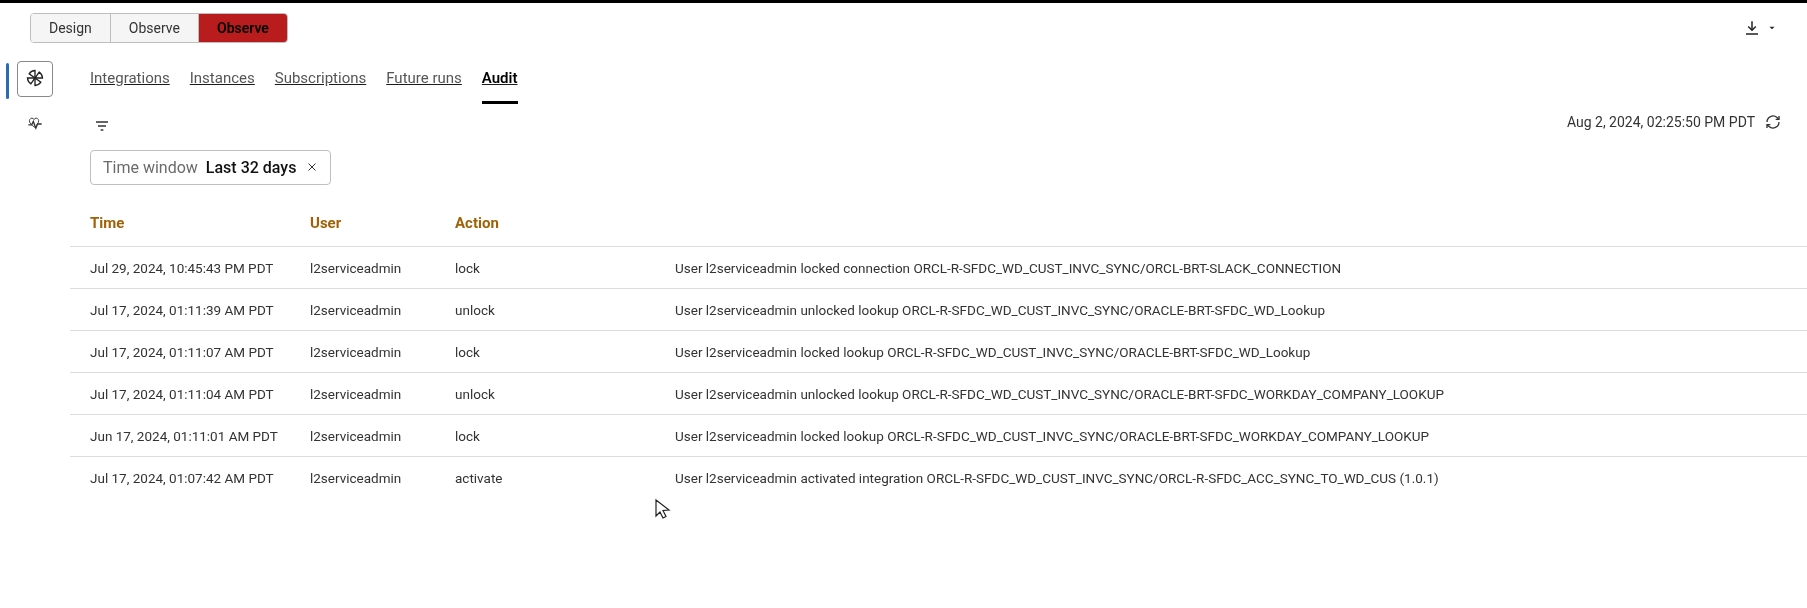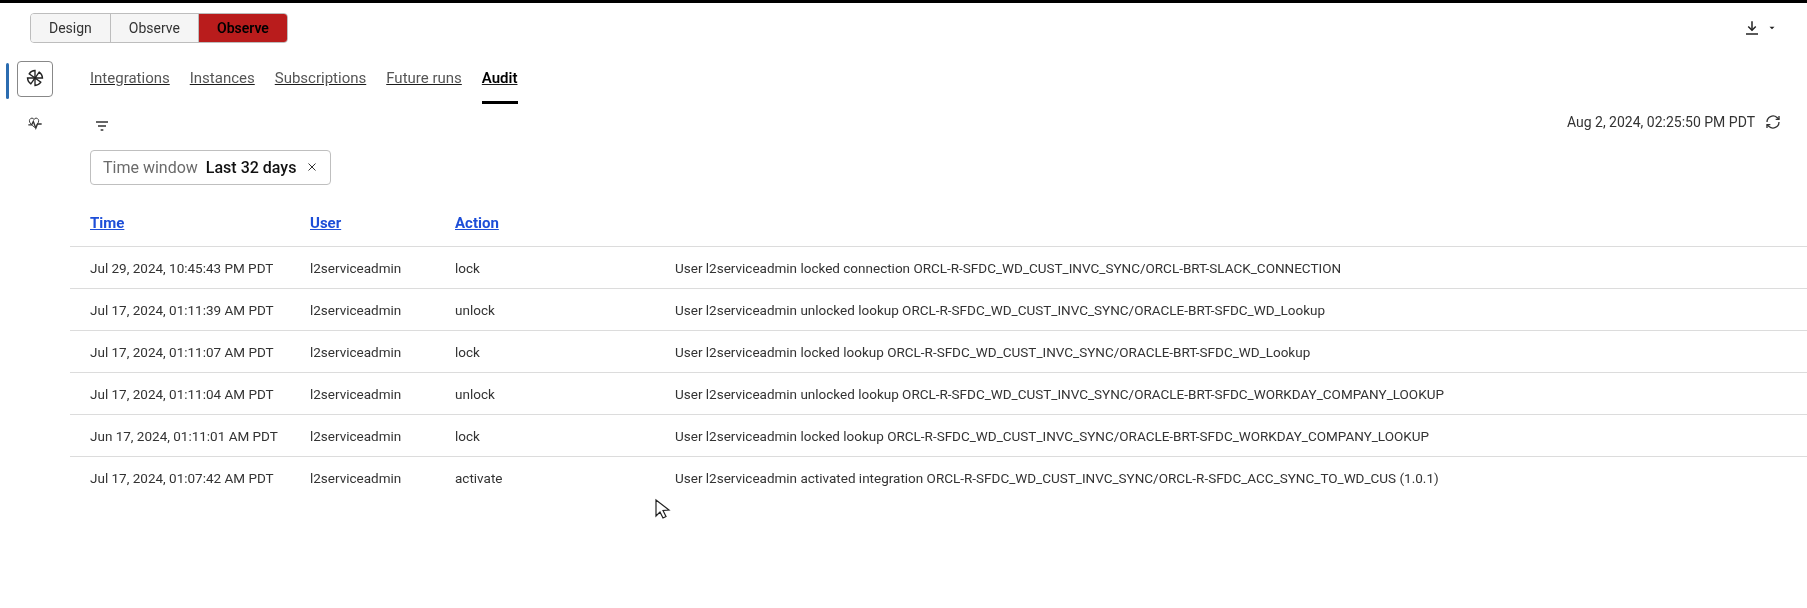--- a/index.html
+++ b/index.html
@@ -168,22 +168,21 @@
     display: grid;
     grid-template-columns: 220px 145px 220px 1fr;
     align-items: center;
     padding: 0 20px;
     border-bottom: 1px solid #dcdcdc;
   }
   .thead-row {
     height: 48px;
     font-weight: 700;
     font-size: 15px;
-    color: #1d4ed8;
-    text-decoration: underline;
+    color: #a16207;
   }
   .tbody-row {
     height: 42px;
     font-size: 13.5px;
     color: #333;
   }
   .cursor-pointer {
     position: absolute;
     left: 654px;
     top: 498px;

